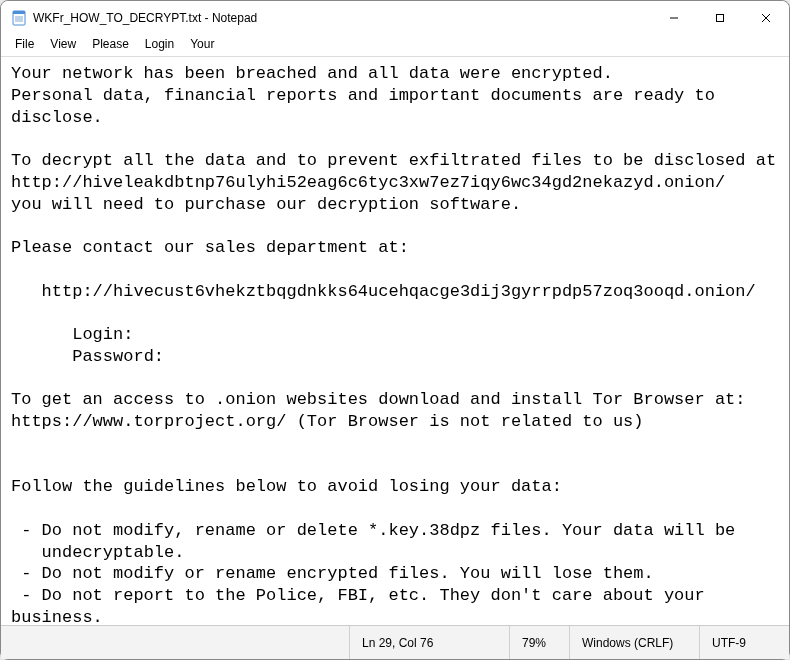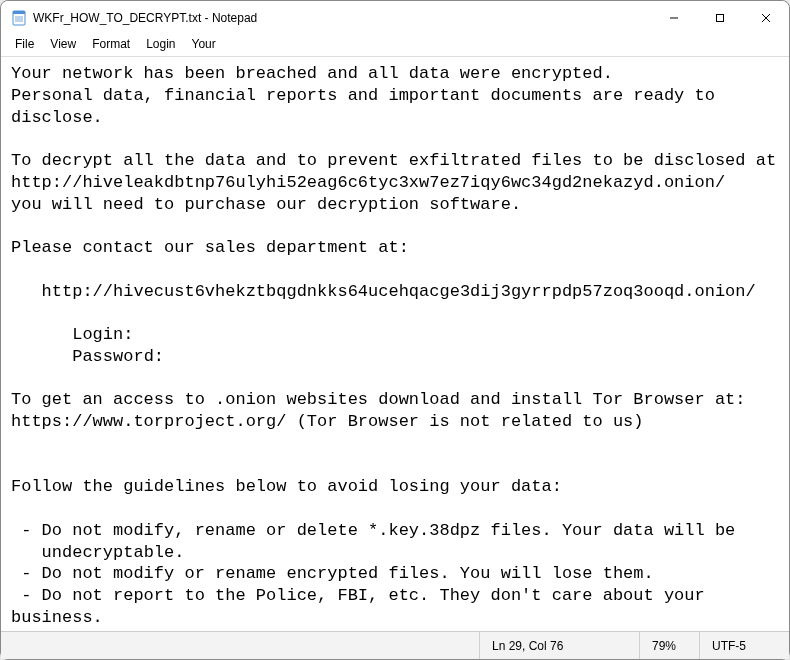--- a/index.html
+++ b/index.html
@@ -73,21 +73,21 @@
     flex: 1;
     overflow: auto;
     padding: 6px 10px;
     font-family: Consolas, "Courier New", monospace;
     font-size: 17px;
     line-height: 1.28;
     white-space: pre-wrap;
     color: #000;
   }
   .statusbar {
-    height: 28px;
+    height: 34px;
     border-top: 1px solid #ccc;
     display: flex;
     align-items: center;
     font-size: 12px;
     background: #f3f3f3;
   }
   .status-cell {
     padding: 0 12px;
     border-left: 1px solid #d0d0d0;
     height: 100%;
@@ -133,21 +133,21 @@
             <line x1="1" y1="1" x2="9" y2="9" stroke="#000" stroke-width="1"></line>
             <line x1="9" y1="1" x2="1" y2="9" stroke="#000" stroke-width="1"></line>
           </svg>
       </div>
     </div>
   </div>
 
   <div class="menubar">
     <span class="menu-item"><span>File</span></span>
     <span class="menu-item"><span>View</span></span>
-    <span class="menu-item"><span>Format</span></span>
+    <span class="menu-item"><span>Please</span></span>
     <span class="menu-item"><span>Login</span></span>
     <span class="menu-item"><span>Your</span></span>
   </div>
 
   <div class="content">Your network has been breached and all data were encrypted.
 Personal data, financial reports and important documents are ready to disclose.
 
 To decrypt all the data and to prevent exfiltrated files to be disclosed at
 http://hiveleakdbtnp76ulyhi52eag6c6tyc3xw7ez7iqy6wc34gd2nekazyd.onion/
 you will need to purchase our decryption software.
@@ -172,16 +172,17 @@
    They simply won't allow you to pay. As a result you will lose everything.
  - Do not hire a recovery company. They can't decrypt without the key.
    They also don't care about your business. They believe that they are
    good negotiators, but it is not. They usually fail. So speak for yourself.
  - Do not reject to purchase. Exfiltrated files will be publicly disclosed.</div>
 
   <div class="statusbar">
     <div class="status-cell status-spacer"></div>
     <div class="status-cell" style="width:160px">Ln 29, Col 76</div>
     <div class="status-cell" style="width:60px">79%</div>
-    <div class="status-cell" style="width:90px">UTF-5</div>
+    <div class="status-cell" style="width:130px">Windows (CRLF)</div>
+    <div class="status-cell" style="width:90px">UTF-9</div>
   </div>
 
 </div>
 
 </body></html>

